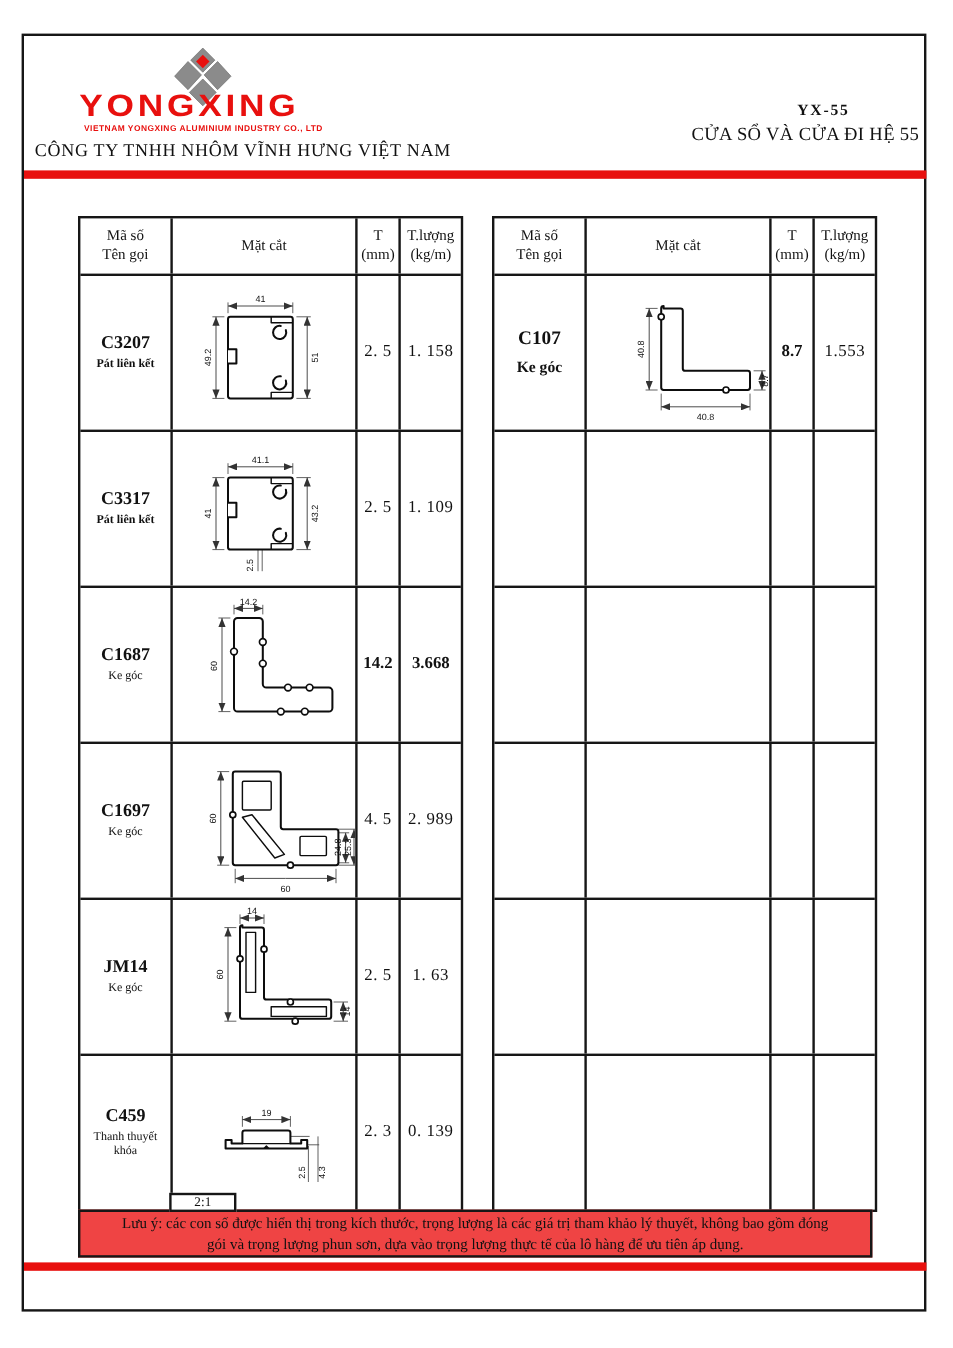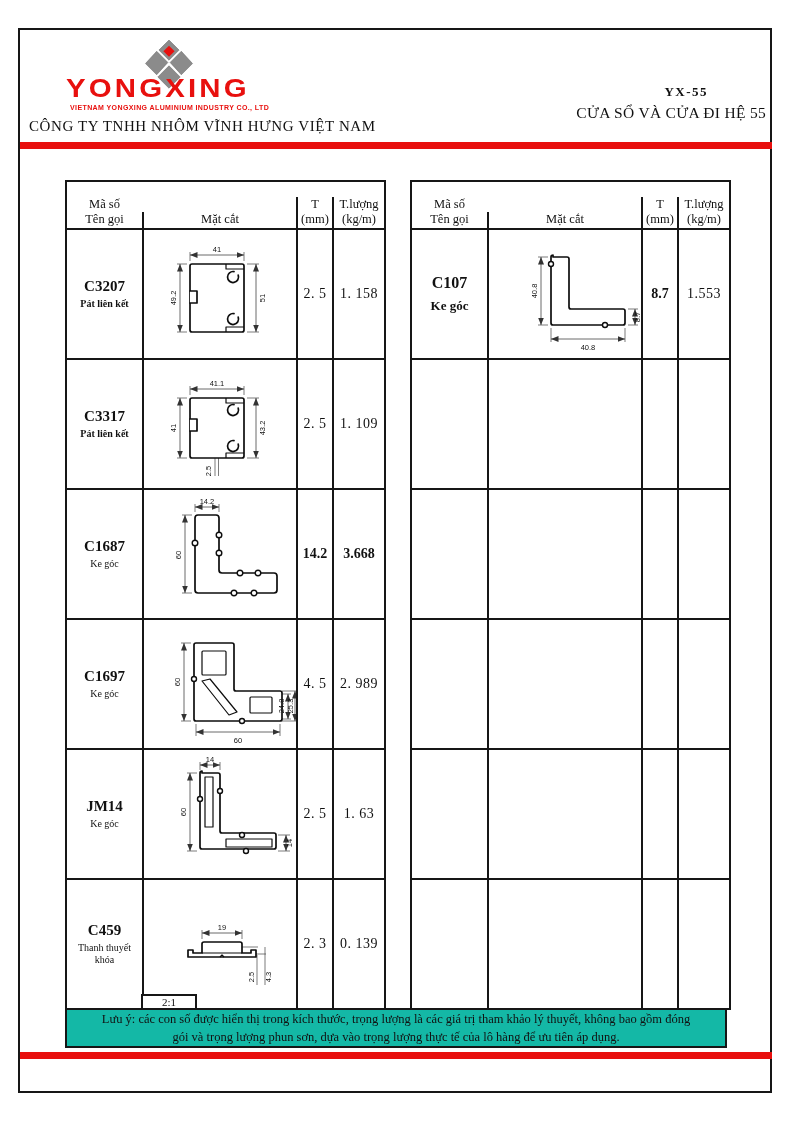--- a/index.html
+++ b/index.html
@@ -19,21 +19,21 @@
   .company{position:absolute;left:29px;top:118px;font-size:15px;letter-spacing:.6px;}
   .doc-code{position:absolute;right:86px;top:84px;font-size:13px;letter-spacing:1.5px;font-weight:bold;}
   .doc-title{position:absolute;right:28px;top:104px;font-size:15.5px;letter-spacing:.3px;}
 
   
   .tbl{position:absolute;top:180px;width:321px;border:2px solid #161616;background:#fff;
        display:flex;flex-direction:column;box-sizing:border-box;}
   .tbl.left{left:65px;}
   .tbl.right{left:410px;}
   .tr{display:flex;height:128px;border-top:2px solid #161616;}
-  .tr.hdr{height:46px;border-top:none;align-items:flex-end;}
+  .tr.hdr{height:46px;border-top:none;}
   .td{box-sizing:border-box;border-left:2px solid #161616;display:flex;flex-direction:column;
       align-items:center;justify-content:center;text-align:center;overflow:hidden;}
   .td:first-child{border-left:none;}
   .c1{width:75px;padding:0 3px;}
   .c2{width:154px;}
   .c3{width:36px;}
   .c4{flex:1;}
   .hdr .td{font-size:12.5px;line-height:1.25;}
   .code{font-weight:bold;font-size:15px;}
   .code.big{font-size:16px;}
@@ -47,21 +47,21 @@
   .pi{fill:none;stroke:#0d0d0d;stroke-width:1.2;stroke-linejoin:round;}
   .nc{fill:#fff;stroke:#0d0d0d;stroke-width:1.4;}
   .d{stroke:#444;stroke-width:.8;fill:none;}
   .e{stroke:#444;stroke-width:.7;fill:none;}
   .dt{font-family:"Liberation Sans",sans-serif;font-size:7.5px;fill:#111;}
 
   
   .scalebox{position:absolute;left:141px;top:994px;width:56px;height:16px;border:2px solid #161616;
             background:#fff;display:flex;align-items:center;justify-content:center;font-size:11px;z-index:3;box-sizing:border-box;}
   .notebox{position:absolute;left:65px;top:1008px;width:662px;height:40px;border:2px solid #161616;
-           box-sizing:border-box;background:#14b8a6;display:flex;flex-direction:column;align-items:center;
+           box-sizing:border-box;background:#ef4444;display:flex;flex-direction:column;align-items:center;
            justify-content:center;font-size:12.5px;line-height:1.45;z-index:2;}
 </style>
 </head>
 <body>
 
 <svg width="0" height="0" style="position:absolute" aria-hidden="true">
   <defs>
     <marker id="arw" markerUnits="userSpaceOnUse" markerWidth="8" markerHeight="6" refX="7.5" refY="3" orient="auto">
         <path d="M0 0 L7.5 3 L0 6 Z" fill="#333"></path>
       </marker>

